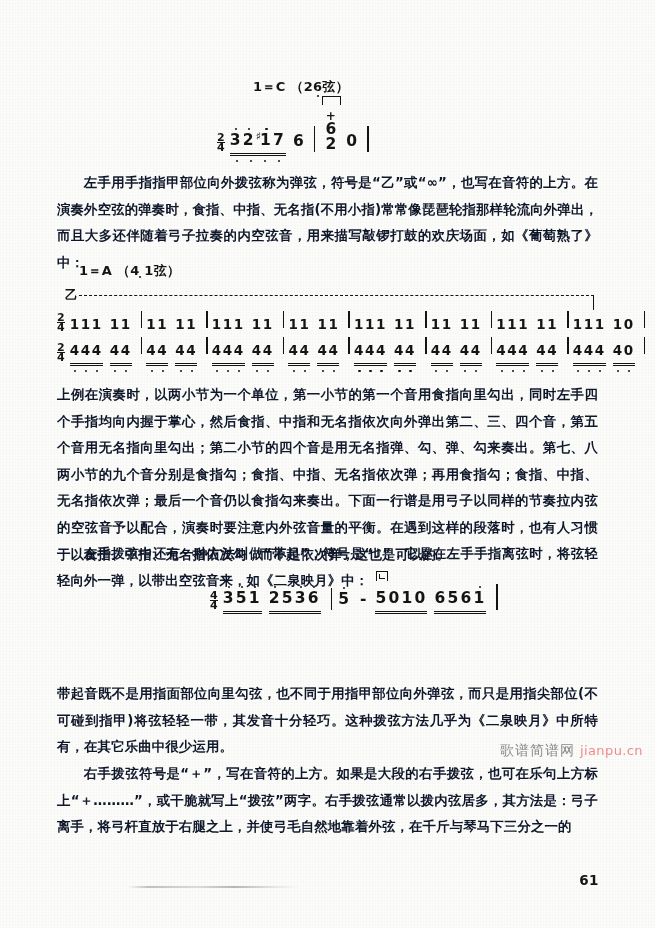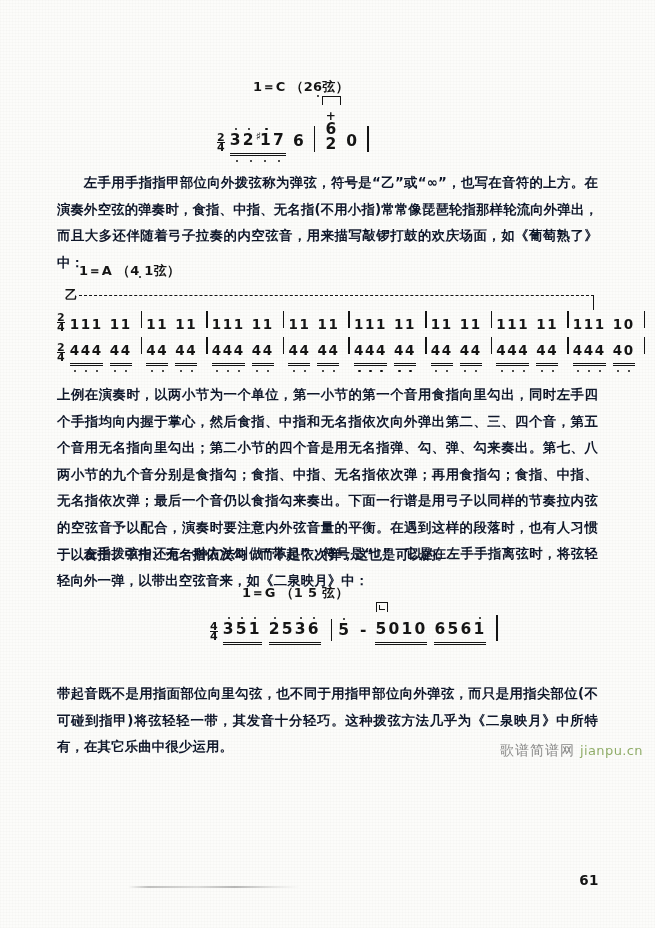--- a/index.html
+++ b/index.html
@@ -303,21 +303,21 @@
     gap: 5px;
     opacity: 0.62;
   }
   #watermark .cn {
     font-size: 14px;
     color: #404040;
     letter-spacing: 1px;
   }
   #watermark .en {
     font-size: 13px;
-    color: #4d7c0f;
+    color: #ef4444;
     letter-spacing: 0.4px;
   }
 </style>
 </head>
 <body>
 
 <div class="page"></div>
 
 <div class="content">
 
@@ -440,24 +440,20 @@
       </div>
 
     </div>
   </div>
 
   <div class="para" style="left:57px; top:382px; width:541px;">上例在演奏时，以两小节为一个单位，第一小节的第一个音用食指向里勾出，同时左手四个手指均向内握于掌心，然后食指、中指和无名指依次向外弹出第二、三、四个音，第五个音用无名指向里勾出；第二小节的四个音是用无名指弹、勾、弹、勾来奏出。第七、八两小节的九个音分别是食指勾；食指、中指、无名指依次弹；再用食指勾；食指、中指、无名指依次弹；最后一个音仍以食指勾来奏出。下面一行谱是用弓子以同样的节奏拉内弦的空弦音予以配合，演奏时要注意内外弦音量的平衡。在遇到这样的段落时，也有人习惯于以食指、中指、无名指依次勾，而不是依次弹，这也是可以的。</div>
 
   <div class="para indent" style="left:57px; top:541px; width:541px;">左手拨弦中还有一种方法叫做“带起”，符号是“♪”，它是在左手手指离弦时，将弦轻轻向外一弹，以带出空弦音来，如《二泉映月》中：</div>
 
   <div class="notation" id="ex3">
-    <div class="key-line">
-      <span>1＝G</span>
-      <span>（1 5 弦）</span>
-    </div>
     <div class="staffrow">
       <span class="timesig">
         <span class="num">4</span>
         <span class="den">4</span>
       </span>
       <span class="beam u1">
         <span class="hi">3</span><span class="hi">5</span><span class="hi">1</span>
       </span>
       <span class="beam u1">
         <span class="hi">2</span><span>5</span><span class="hi">3</span><span class="hi">6</span>
@@ -473,20 +469,21 @@
       </span>
       <span class="beam u1">
         <span>6</span><span>5</span><span>6</span><span class="hi">1</span>
       </span>
       <span class="bar tall"></span>
     </div>
   </div>
 
   <div class="para" style="left:57px; top:681px; width:541px;">带起音既不是用指面部位向里勾弦，也不同于用指甲部位向外弹弦，而只是用指尖部位(不可碰到指甲)将弦轻轻一带，其发音十分轻巧。这种拨弦方法几乎为《二泉映月》中所特有，在其它乐曲中很少运用。</div>
 
+  <div class="para indent" style="left:57px; top:761px; width:541px;">右手拨弦符号是“＋”，写在音符的上方。如果是大段的右手拨弦，也可在乐句上方标上“＋………”，或干脆就写上“拨弦”两字。右手拨弦通常以拨内弦居多，其方法是：弓子离手，将弓杆直放于右腿之上，并使弓毛自然地靠着外弦，在千斤与琴马下三分之一的</div>
 
   <div id="pageno">61</div>
 
   <div id="artifact"></div>
 
   <div id="watermark">
     <span class="cn">歌谱简谱网</span>
     <span class="en">jianpu.cn</span>
   </div>
 

